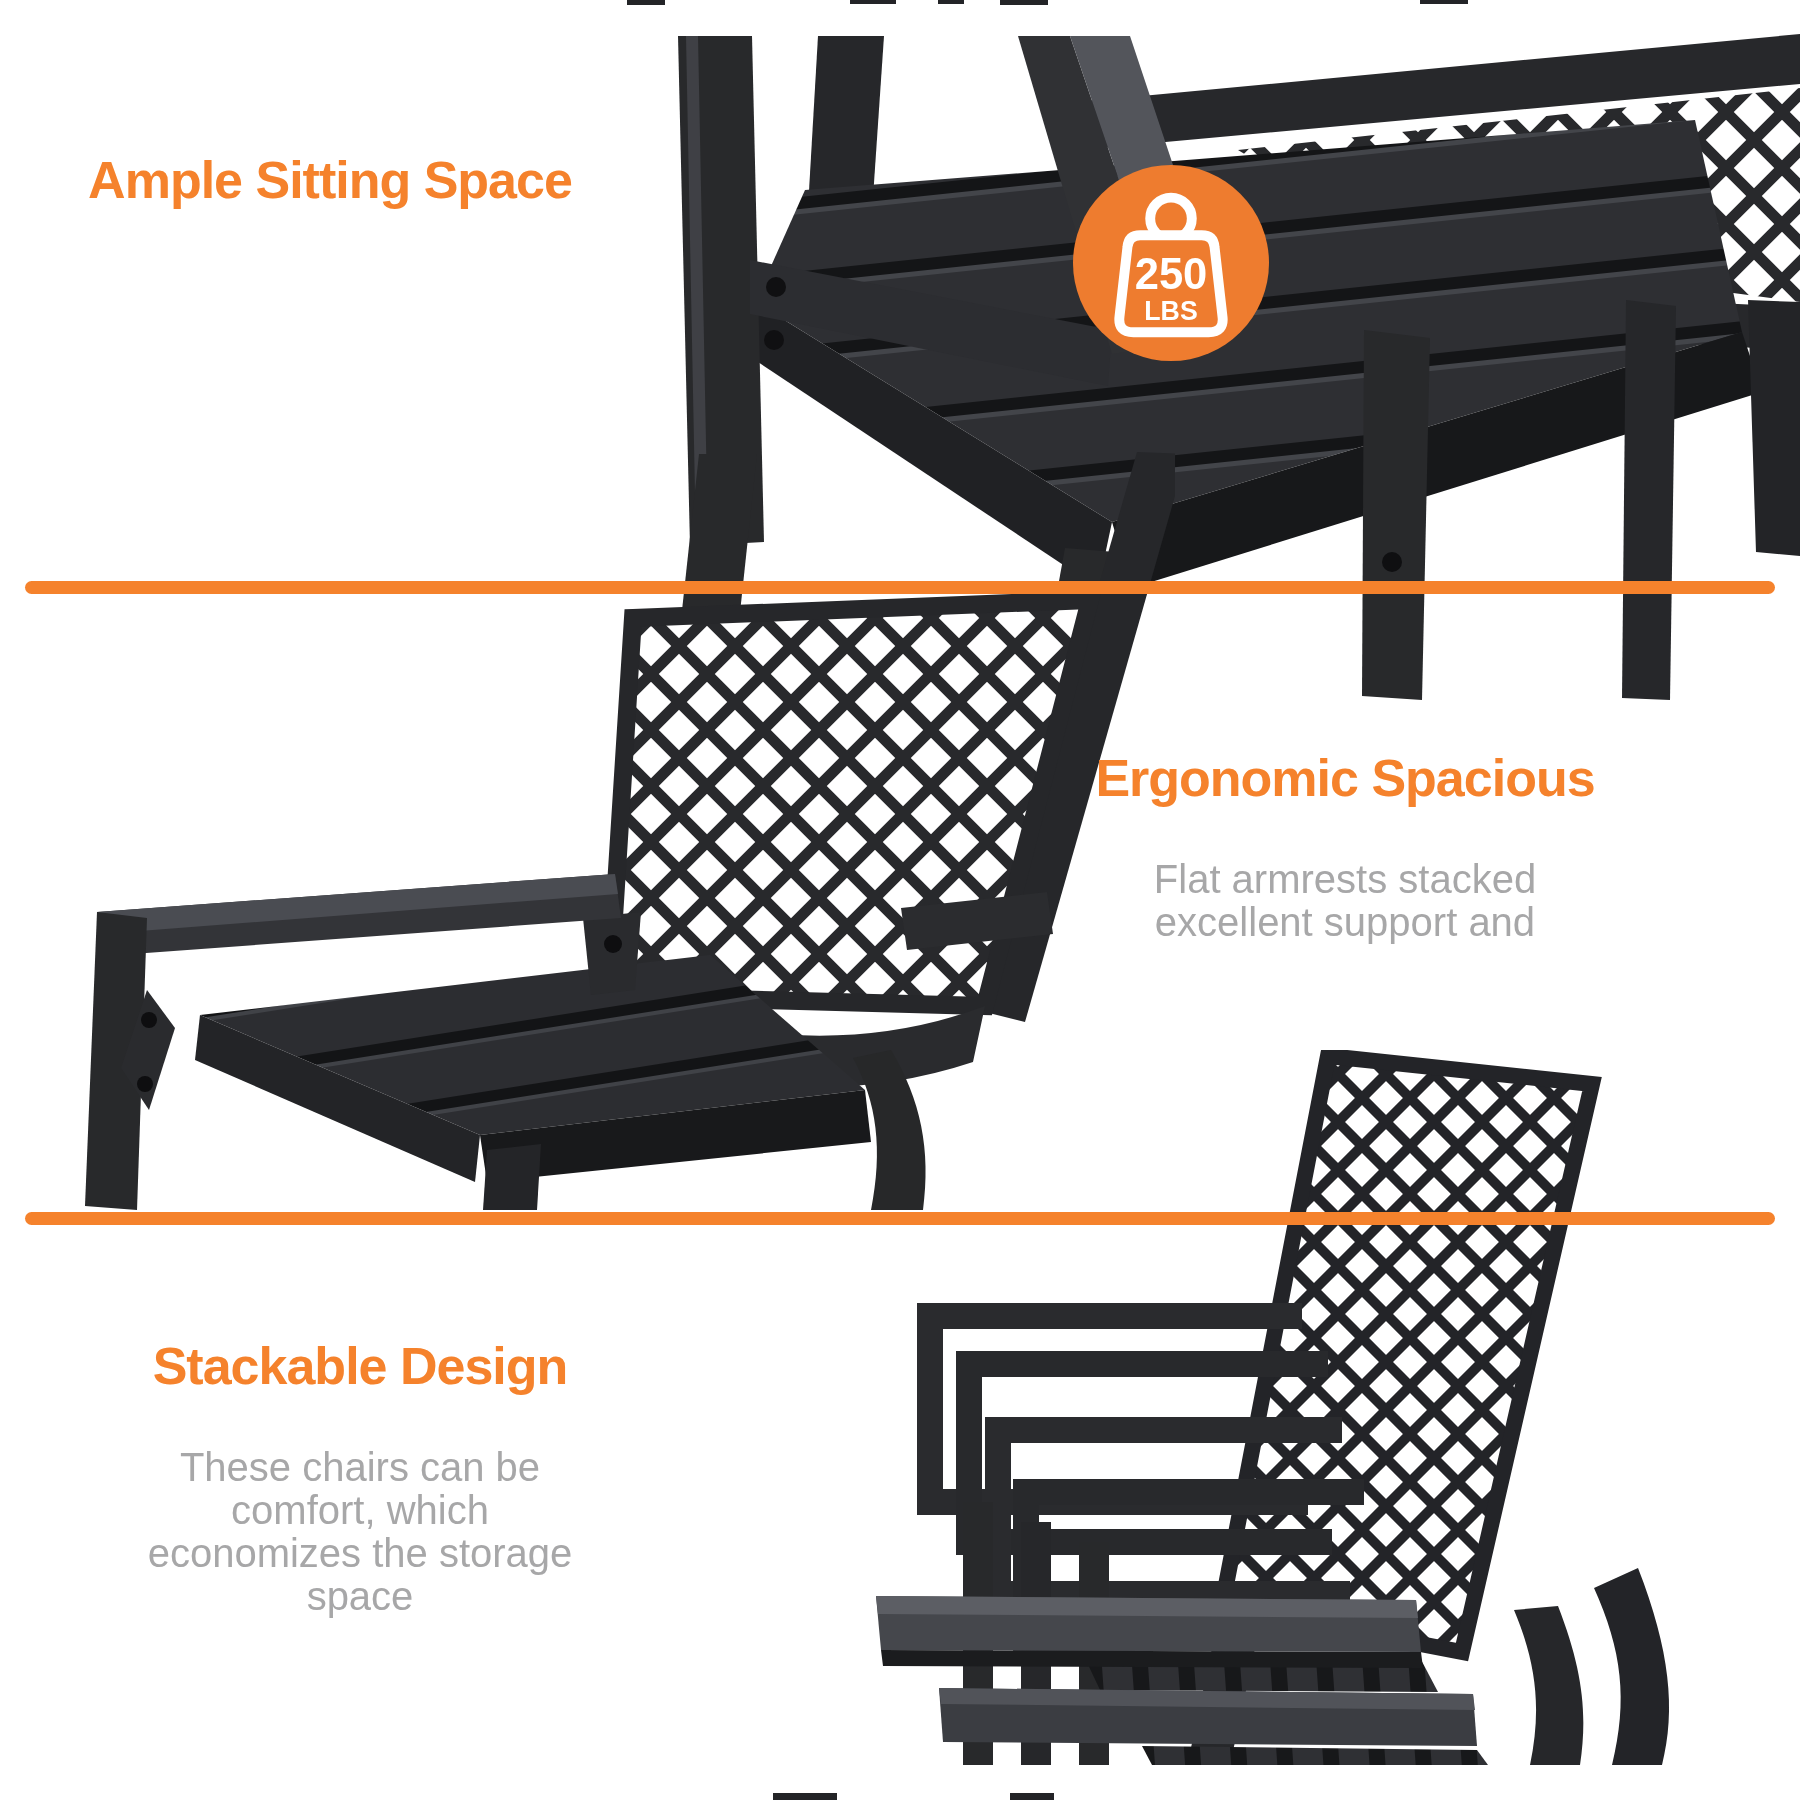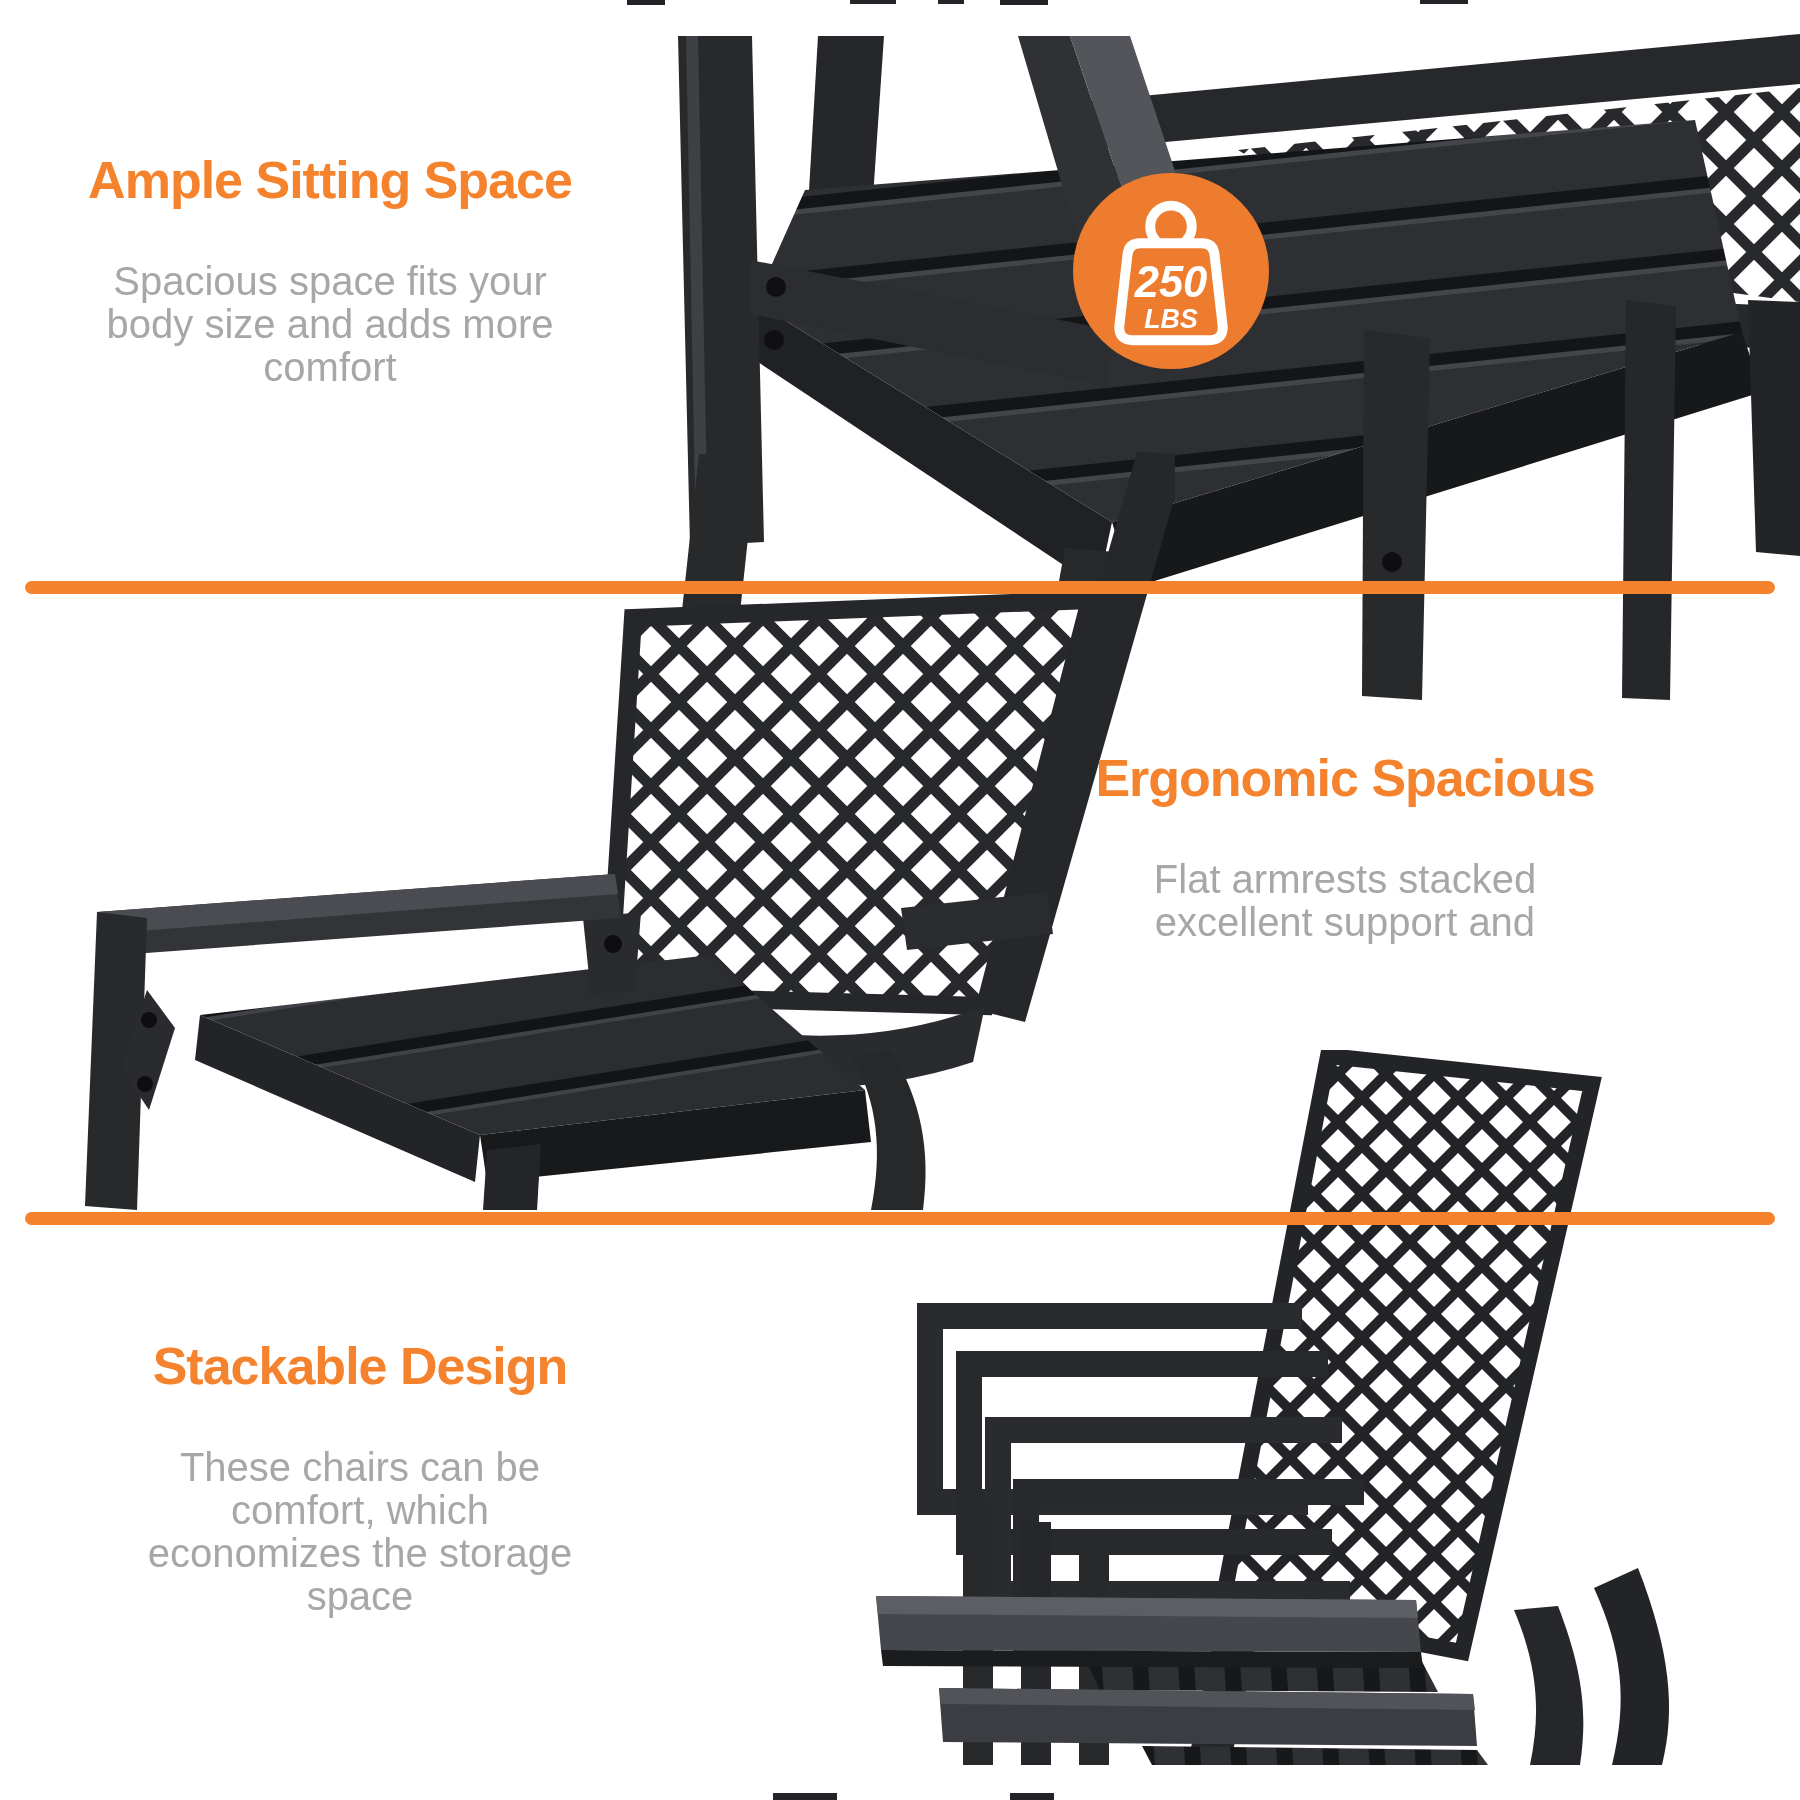--- a/index.html
+++ b/index.html
@@ -11,21 +11,21 @@
   .divider{
     position:absolute;left:25px;width:1750px;height:13px;border-radius:7px;
     background:var(--accent);z-index:5;
   }
   .feature{position:absolute;text-align:center;z-index:4;}
   .feature .heading{
     margin:0;font-size:52px;line-height:60px;font-weight:700;letter-spacing:-1px;
     color:var(--accent);font-family:"Liberation Sans",sans-serif;
   }
   .feature .lines{margin-top:50px;font-size:40px;line-height:43px;color:var(--body_text);}
-  .badge{position:absolute;left:1072px;top:172px;width:198px;height:198px;z-index:6;font-style:italic;}
+  .badge{position:absolute;left:1072px;top:164px;width:198px;height:198px;z-index:6;}
   .badge svg{width:100%;height:100%;display:block;}
   .badge text{font-family:"Liberation Sans",sans-serif;font-weight:bold;fill:#ffffff;}
   .frag{position:absolute;background:#232427;z-index:2;}
 </style>
 </head>
 <body>
 
 <div class="canvas">
 
   <svg class="photo" style="left:550px;top:0;width:1250px;height:710px" viewBox="0 0 1250 710" aria-hidden="true">
@@ -133,25 +133,20 @@
   <div class="frag" style="left:1000px;top:0;width:48px;height:5px"></div>
   <div class="frag" style="left:1420px;top:0;width:48px;height:4px"></div>
   <div class="frag" style="left:773px;top:1793px;width:64px;height:7px"></div>
   <div class="frag" style="left:1010px;top:1793px;width:44px;height:7px"></div>
 
   <div class="divider" style="top:581px"></div>
   <div class="divider" style="top:1212px"></div>
 
   <div class="feature" style="left:40px;top:150px;width:580px">
     <h2 class="heading">Ample Sitting Space</h2>
-    <div class="lines">
-      <div>Spacious space fits your</div>
-      <div>body size and adds more</div>
-      <div>comfort</div>
-    </div>
   </div>
 
   <div class="feature" style="left:1060px;top:748px;width:570px">
     <h2 class="heading">Ergonomic Spacious</h2>
     <div class="lines">
       <div>Flat armrests stacked</div>
       <div>excellent support and</div>
     </div>
   </div>
 

